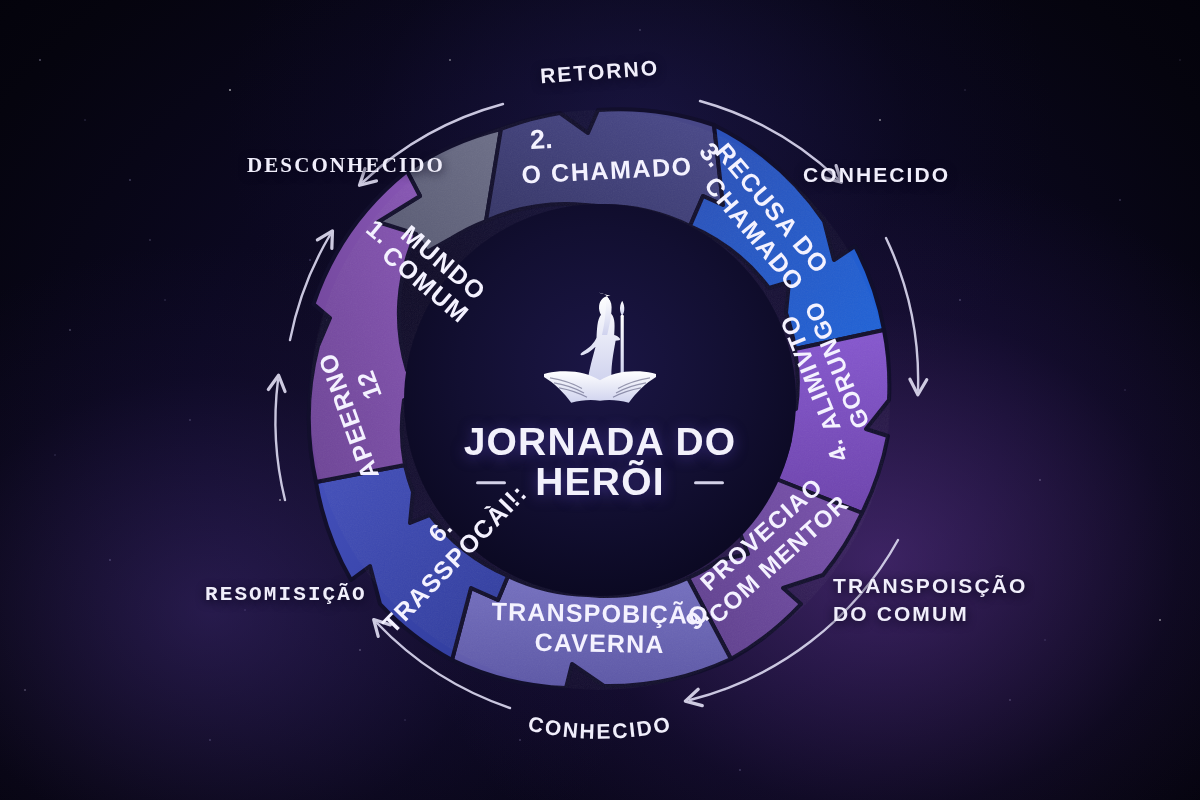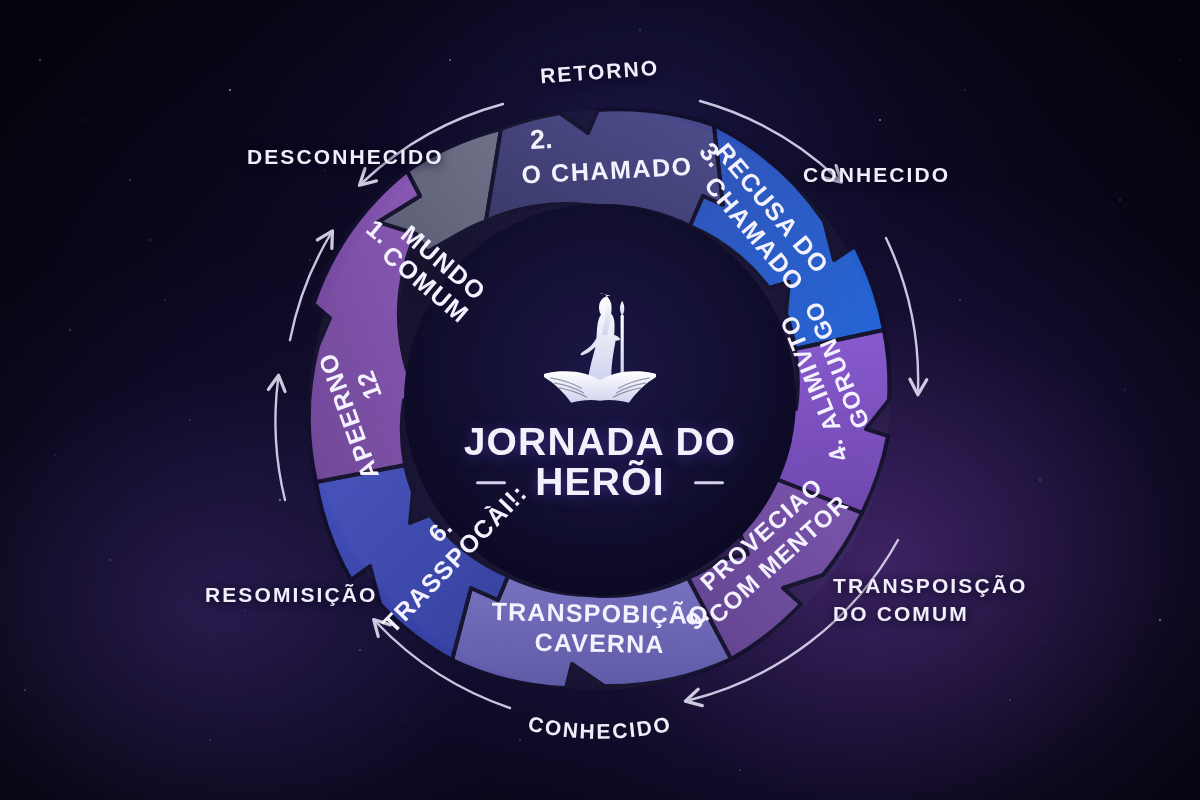--- a/index.html
+++ b/index.html
@@ -143,24 +143,24 @@
     font-weight: 700;
     font-size: 21px;
     letter-spacing: 2.1px;
     white-space: nowrap;
     text-shadow: 0 2px 10px rgba(10,6,30,.95);
     pointer-events: none;
   }
   .olabel.two { line-height: 1.33; }
 
   #lbl-retorno        { left: 540px; top: 60px;  transform: rotate(-4deg); }
-  #lbl-desconhecido   { left: 247px; top: 145px; }
+  #lbl-desconhecido   { left: 247px; top: 153px; font-family: Liberation Serif, serif; }
   #lbl-conhecido-top  { left: 803px; top: 163px; }
   #lbl-transp-limiar  { left: 833px; top: 572px; text-align: left; }
-  #lbl-resomisicao    { left: 205px; top: 583px; }
+  #lbl-resomisicao    { left: 205px; top: 583px; font-family: Liberation Mono, monospace; }
 
   .curvedtext { fill: #f0eefb; font-weight: 700; font-size: 21px; letter-spacing: 2.1px; }
 </style>
 </head>
 <body>
 
 <div id="stage">
 
   <div class="stars s1"></div>
   <div class="stars s2"></div>

